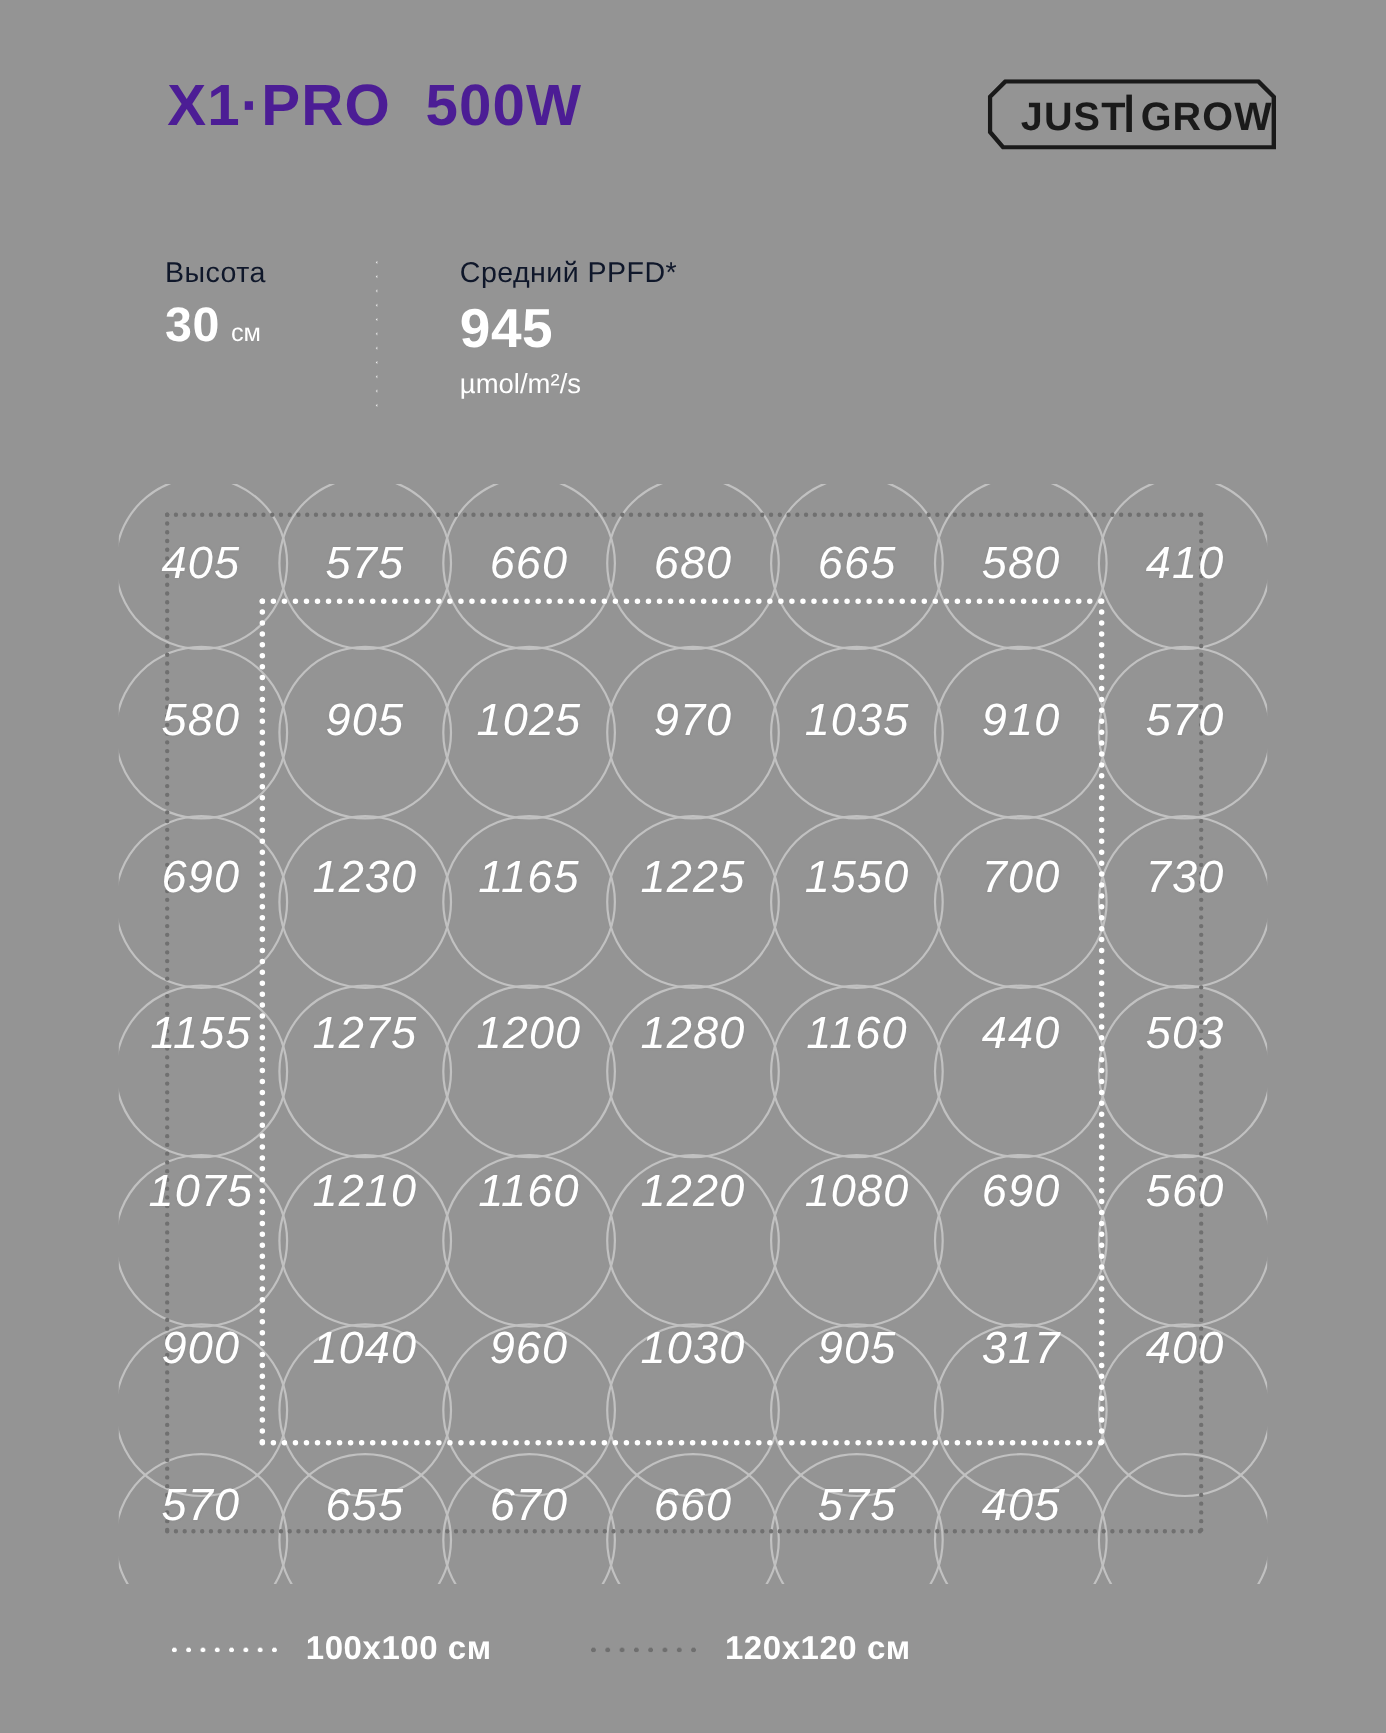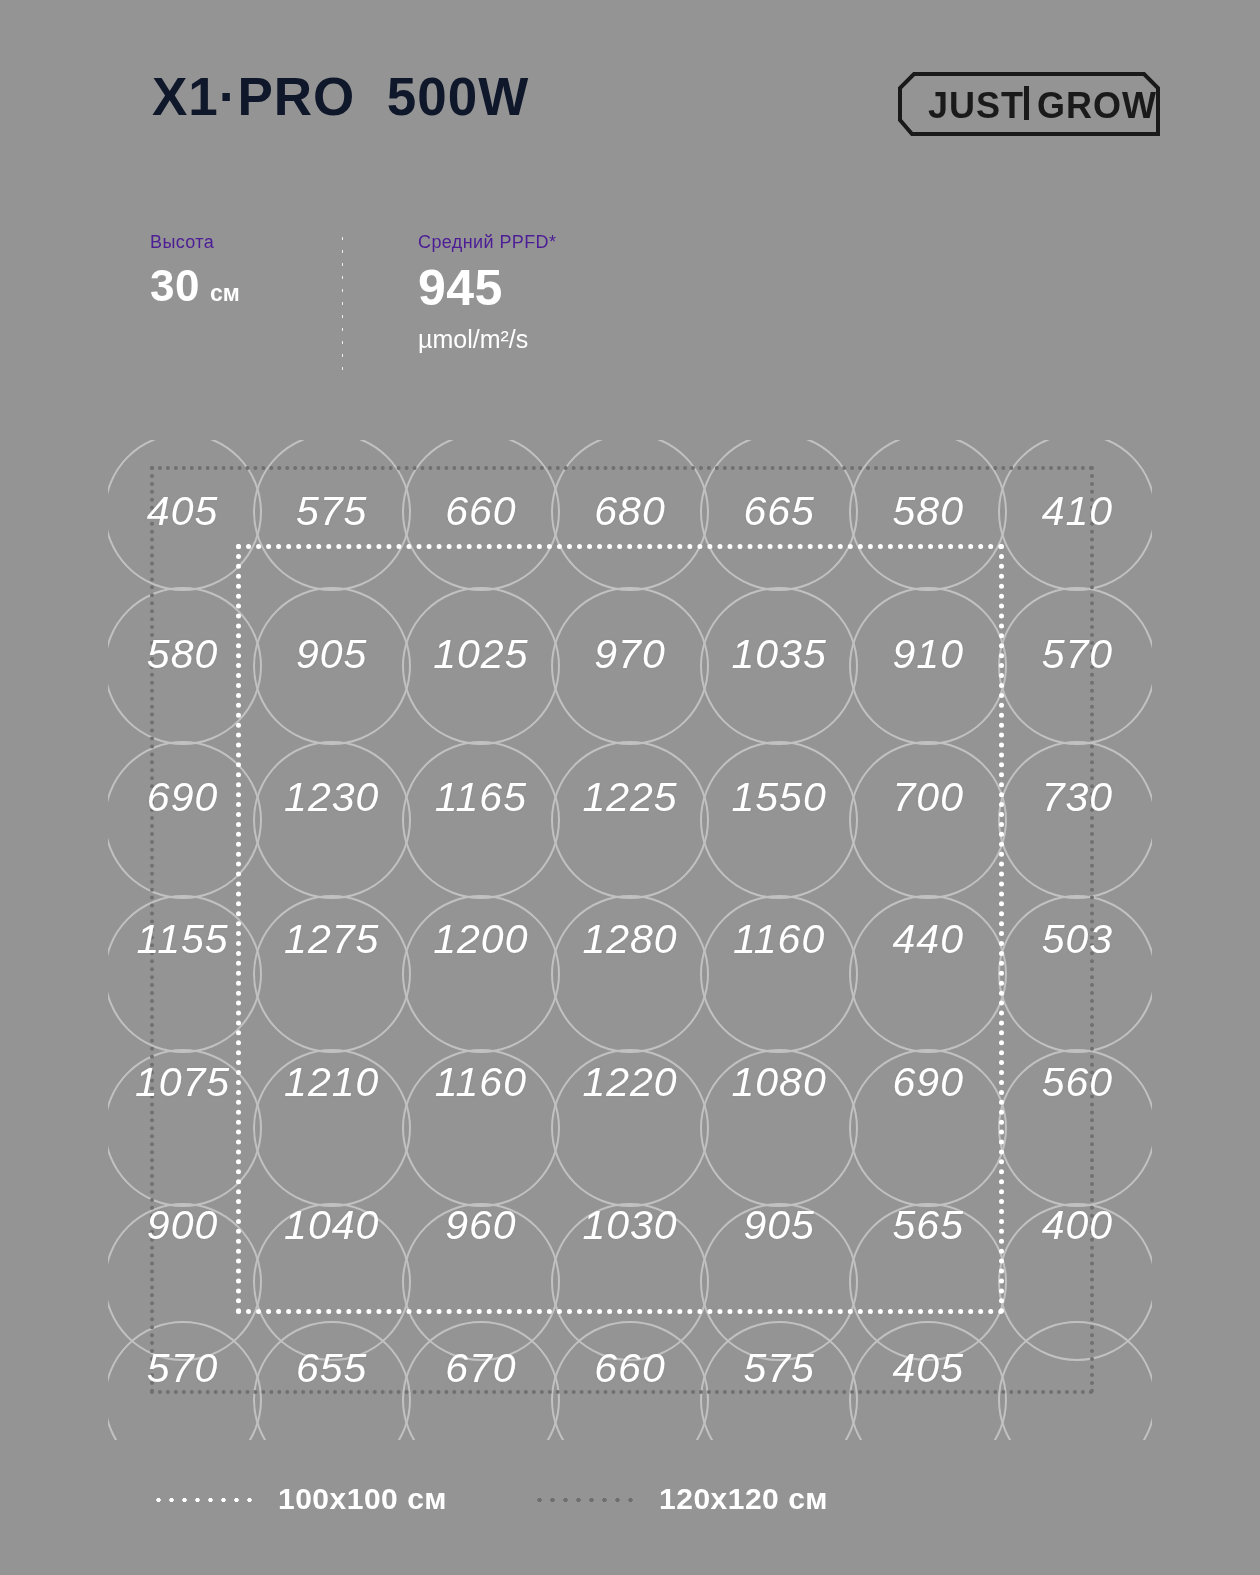--- a/index.html
+++ b/index.html
@@ -24,21 +24,21 @@
     width: 100%;
     height: 80px;
   }
   .product-title {
     position: absolute;
     left: 152px;
     top: 0;
     font-size: 53px;
     font-weight: bold;
     letter-spacing: 1px;
-    color: #0f172a;
+    color: #4c1d95;
     white-space: pre;
   }
   .brand-logo {
     position: absolute;
     right: 100px;
     top: 6px;
     width: 262px;
     height: 64px;
   }
   .brand-logo svg {
@@ -53,39 +53,39 @@
     width: 100%;
     height: 160px;
   }
   .stat-height {
     position: absolute;
     left: 150px;
     top: 0;
     width: 180px;
   }
   .stat-label {
-    font-size: 18px;
-    color: #4c1d95;
+    font-size: 26px;
+    color: #0f172a;
     letter-spacing: 0.4px;
     font-weight: normal;
   }
   .stat-value-row {
     margin-top: 8px;
     display: flex;
     align-items: baseline;
   }
   .stat-value {
     font-size: 44px;
     font-weight: bold;
     letter-spacing: 0.5px;
   }
   .stat-unit {
     font-size: 23px;
     margin-left: 10px;
-    font-weight: bold;
+    font-weight: normal;
   }
   .stat-divider {
     position: absolute;
     left: 340px;
     top: 0px;
     width: 3px;
     height: 148px;
     background-image: radial-gradient(circle, #ffffff 1.4px, rgba(255,255,255,0) 1.6px);
     background-size: 7px 13px;
     background-repeat: repeat-y;
@@ -337,21 +337,21 @@
     <div class="cell">1220</div>
     <div class="cell">1080</div>
     <div class="cell">690</div>
 
     <div class="cell">560</div>
     <div class="cell">900</div>
     <div class="cell">1040</div>
     <div class="cell">960</div>
     <div class="cell">1030</div>
     <div class="cell">905</div>
-    <div class="cell">565</div>
+    <div class="cell">317</div>
 
     <div class="cell">400</div>
     <div class="cell">570</div>
     <div class="cell">655</div>
     <div class="cell">670</div>
     <div class="cell">660</div>
     <div class="cell">575</div>
     <div class="cell">405</div>
   </div>
 

